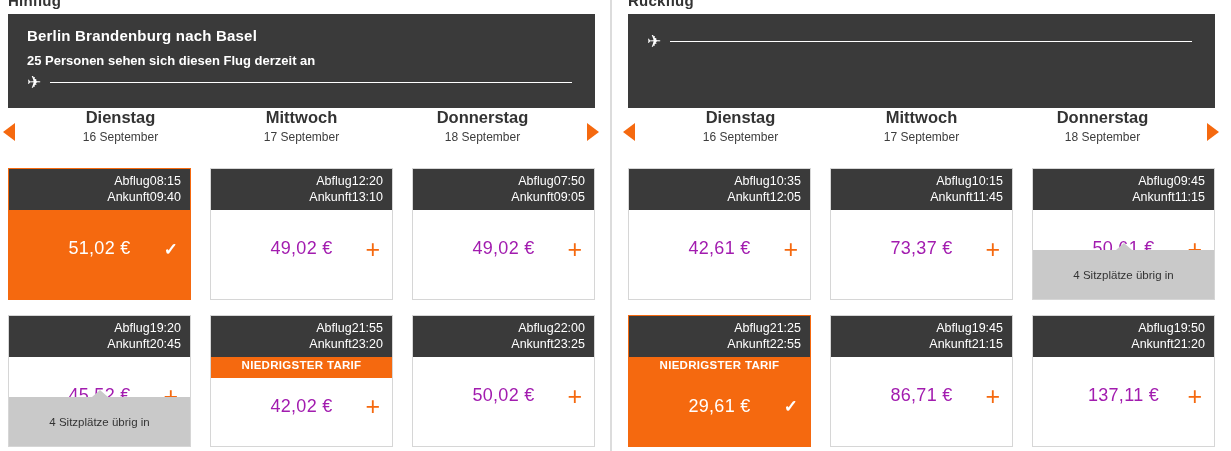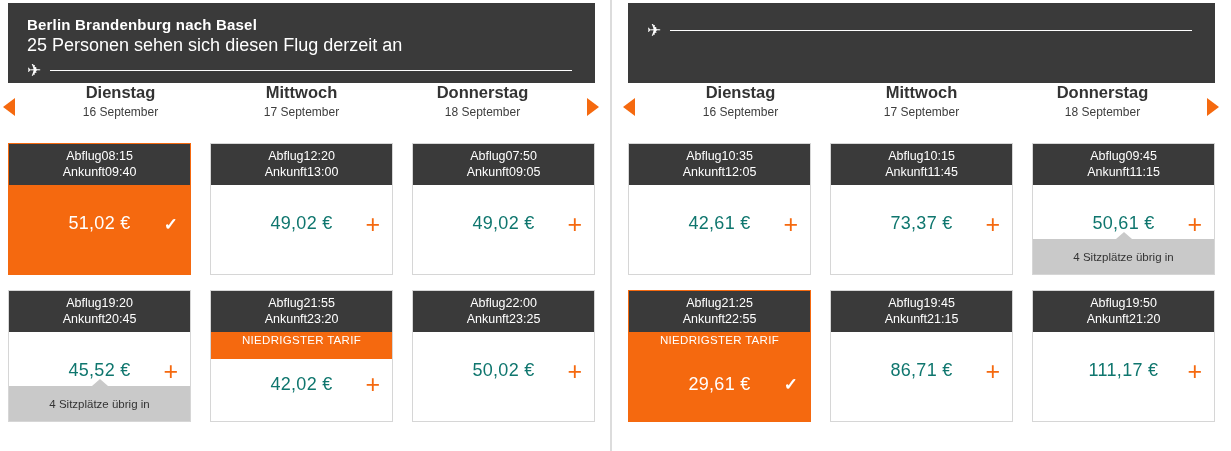--- a/index.html
+++ b/index.html
@@ -10,66 +10,69 @@
   }
   .panel-divider { position:absolute; left:610px; top:0; width:2px; height:451px; background:#dcdcdc; }
 
   .panel { position:absolute; top:0; width:587px; }
   .panel-left { left:8px; }
   .panel-right { left:628px; }
 
   .section-label { height:11px; overflow:hidden; }
   .section-label span { display:block; font-size:15px; font-weight:bold; color:#333; line-height:20px; margin-top:-9px; letter-spacing:.2px; }
 
-  .route-banner { margin-top:3px; height:80px; box-sizing:border-box; background:#3a3a3a; padding:13px 20px 0 19px; }
+  .route-banner { margin-top:3px; height:94px; box-sizing:border-box; background:#3a3a3a; padding:13px 20px 0 19px; }
   .route-title { color:#fff; font-size:15px; font-weight:bold; letter-spacing:.2px; }
-  .route-viewers { color:#fff; font-size:18px; font-weight:normal; margin-top:2px; }
+  .route-viewers { color:#fff; font-size:13px; font-weight:bold; margin-top:9px; }
   .plane-row { display:flex; align-items:center; margin-top:6px; }
   .plane { color:#fff; font-size:17px; line-height:1; }
   .plane-line { flex:1; height:1px; background:#fff; margin-left:9px; margin-right:3px; }
 
   .day-nav { position:relative; height:56px; box-sizing:border-box; padding:0 22px 0; display:flex; }
   .day { flex:1; text-align:center; }
   .day-name { font-size:16.5px; font-weight:bold; color:#333; }
   .day-date { font-size:12px; color:#3d3d3d; margin-top:3px; }
   .arrow { position:absolute; top:15px; width:0; height:0; border-top:9px solid transparent; border-bottom:9px solid transparent; cursor:pointer; }
   .arrow-left  { left:-5px;  border-right:12px solid #f5690f; }
   .arrow-right { right:-4px; border-left:12px solid #f5690f; }
 
   .card-row { display:flex; gap:19px; margin-top:4px; }
   .card-row.row2 { margin-top:15px; }
 
   .card { flex:1; height:132px; box-sizing:border-box; border:1px solid #d6d6d6; background:#fff;
           position:relative; display:flex; flex-direction:column; cursor:pointer; }
   .times { background:#3a3a3a; color:#fff; font-size:12.5px; padding:4px 9px 5px; }
-  .time-row { display:flex; justify-content:center; line-height:16px; }
-  .lowfare-banner { background:#f5690f; color:#fff; font-size:11.5px; font-weight:normal; text-align:center;
-                    line-height:17px; height:27px; letter-spacing:.3px; }
+  .time-row { display:flex; justify-content:flex-end; line-height:16px; }
+  .lowfare-banner { background:#f5690f; color:#fff; font-size:11.5px; font-weight:bold; text-align:center;
+                    line-height:17px; height:21px; letter-spacing:.3px; }
   .body { flex:1; position:relative; display:flex; align-items:center; justify-content:center; padding-bottom:12px;border-radius:12px; }
-  .price { font-size:18px; color:#0f766e; letter-spacing:.3px; }
+  .price { font-size:18px; color:#a21caf; letter-spacing:.3px; }
   .action { position:absolute; right:12px; top:calc(50% - 6px); transform:translateY(-50%); line-height:1; }
   .plus  { color:#f5690f; font-size:25px; font-weight:500; }
   .check { color:#fff; font-size:17px; font-weight:bold; }
 
   .card.selected { border-color:#f5690f; background:#f5690f; }
   .card.selected .lowfare-banner { background:transparent; }
   .card.selected .price { color:#fff; }
 
-  .seat-footer { position:absolute; left:0; right:0; bottom:0; height:35px; background:#c9c9c9;
+  .seat-footer { position:absolute; left:0; right:0; bottom:0; height:49px; background:#c9c9c9;
                  display:flex; align-items:center; justify-content:center; font-size:11.5px; color:#333; }
   .caret { position:absolute; top:-7px; left:50%; margin-left:-8px; width:0; height:0;
            border-left:8px solid transparent; border-right:8px solid transparent; border-bottom:7px solid #c9c9c9; }
 </style>
 </head>
 <body>
 
 <div class="stage">
   <div class="panel-divider"></div>
 
   <section class="panel panel-left">
+    <div class="section-label">
+      <span>Hinflug</span>
+    </div>
 
     <div class="route-banner">
       <div class="route-title">Berlin Brandenburg nach Basel</div>
       <div class="route-viewers">25 Personen sehen sich diesen Flug derzeit an</div>
       <div class="plane-row">
         <span class="plane">✈</span>
         <span class="plane-line"></span>
       </div>
     </div>
 
@@ -108,21 +111,21 @@
         </div>
       </div>
       <div class="card">
         <div class="times">
           <div class="time-row">
               <span>Abflug</span>
               <span>12:20</span>
             </div>
           <div class="time-row">
               <span>Ankunft</span>
-              <span>13:00</span>
+              <span>13:10</span>
             </div>
         </div>
         <div class="body">
           <span class="price">49,02 €</span>
           <span class="action plus">+</span>
         </div>
       </div>
       <div class="card">
         <div class="times">
           <div class="time-row">
@@ -192,20 +195,23 @@
         </div>
         <div class="body">
           <span class="price">50,02 €</span>
           <span class="action plus">+</span>
         </div>
       </div>
     </div>
   </section>
 
   <section class="panel panel-right">
+    <div class="section-label">
+      <span>Rückflug</span>
+    </div>
 
     <div class="route-banner">
       <div class="plane-row">
         <span class="plane">✈</span>
         <span class="plane-line"></span>
       </div>
     </div>
 
     <div class="day-nav">
       <span class="arrow arrow-left"></span>
@@ -318,19 +324,19 @@
           <div class="time-row">
               <span>Abflug</span>
               <span>19:50</span>
             </div>
           <div class="time-row">
               <span>Ankunft</span>
               <span>21:20</span>
             </div>
         </div>
         <div class="body">
-          <span class="price">111,17 €</span>
+          <span class="price">137,11 €</span>
           <span class="action plus">+</span>
         </div>
       </div>
     </div>
   </section>
 </div>
 
 </body></html>

